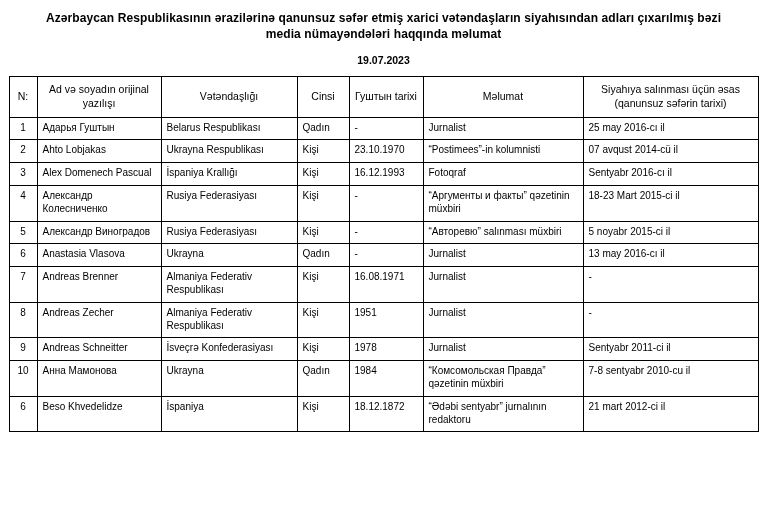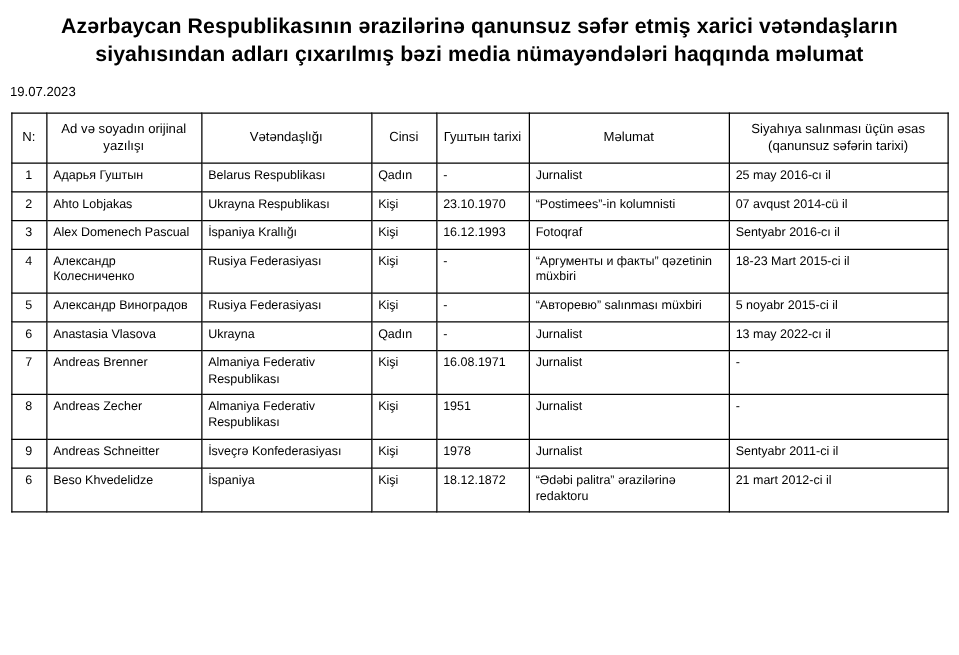--- a/index.html
+++ b/index.html
@@ -16,30 +16,30 @@
   }
   .page {
     width: 767px;
     height: 524px;
     position: relative;
     box-sizing: border-box;
     padding: 0 8px;
   }
   .doc-title {
     text-align: center;
-    font-size: 17px;
+    font-size: 12px;
     font-weight: bold;
     line-height: 1.35;
     padding: 10px 22px 0 22px;
     letter-spacing: 0.1px;
   }
   .doc-date {
-    text-align: left;
+    text-align: center;
     font-size: 10.5px;
-    font-weight: normal;
+    font-weight: bold;
     margin-top: 12px;
     margin-bottom: 10px;
   }
   table.data-table {
     border-collapse: collapse;
     width: 749px;
     margin: 0 auto;
     table-layout: fixed;
   }
   table.data-table th,
@@ -153,21 +153,21 @@
         <td>5 noyabr 2015-ci il</td>
       </tr>
 
       <tr>
         <td class="col-num">6</td>
         <td>Anastasia Vlasova</td>
         <td>Ukrayna</td>
         <td>Qadın</td>
         <td>-</td>
         <td>Jurnalist</td>
-        <td>13 may 2022-cı il</td>
+        <td>13 may 2016-cı il</td>
       </tr>
 
       <tr>
         <td class="col-num">7</td>
         <td>Andreas Brenner</td>
         <td>Almaniya Federativ Respublikası</td>
         <td>Kişi</td>
         <td>16.08.1971</td>
         <td>Jurnalist</td>
         <td>-</td>
@@ -186,27 +186,36 @@
       <tr>
         <td class="col-num">9</td>
         <td>Andreas Schneitter</td>
         <td>İsveçrə Konfederasiyası</td>
         <td>Kişi</td>
         <td>1978</td>
         <td>Jurnalist</td>
         <td>Sentyabr 2011-ci il</td>
       </tr>
 
+      <tr>
+        <td class="col-num">10</td>
+        <td>Анна Мамонова</td>
+        <td>Ukrayna</td>
+        <td>Qadın</td>
+        <td>1984</td>
+        <td>“Комсомольская Правда” qəzetinin müxbiri</td>
+        <td>7-8 sentyabr 2010-cu il</td>
+      </tr>
 
       <tr>
         <td class="col-num">6</td>
         <td>Beso Khvedelidze</td>
         <td>İspaniya</td>
         <td>Kişi</td>
         <td>18.12.1872</td>
-        <td>“Ədəbi palitra” ərazilərinə redaktoru</td>
+        <td>“Ədəbi sentyabr” jurnalının redaktoru</td>
         <td>21 mart 2012-ci il</td>
       </tr>
 
     </tbody>
   </table>
 
 </div>
 
 </body></html>

